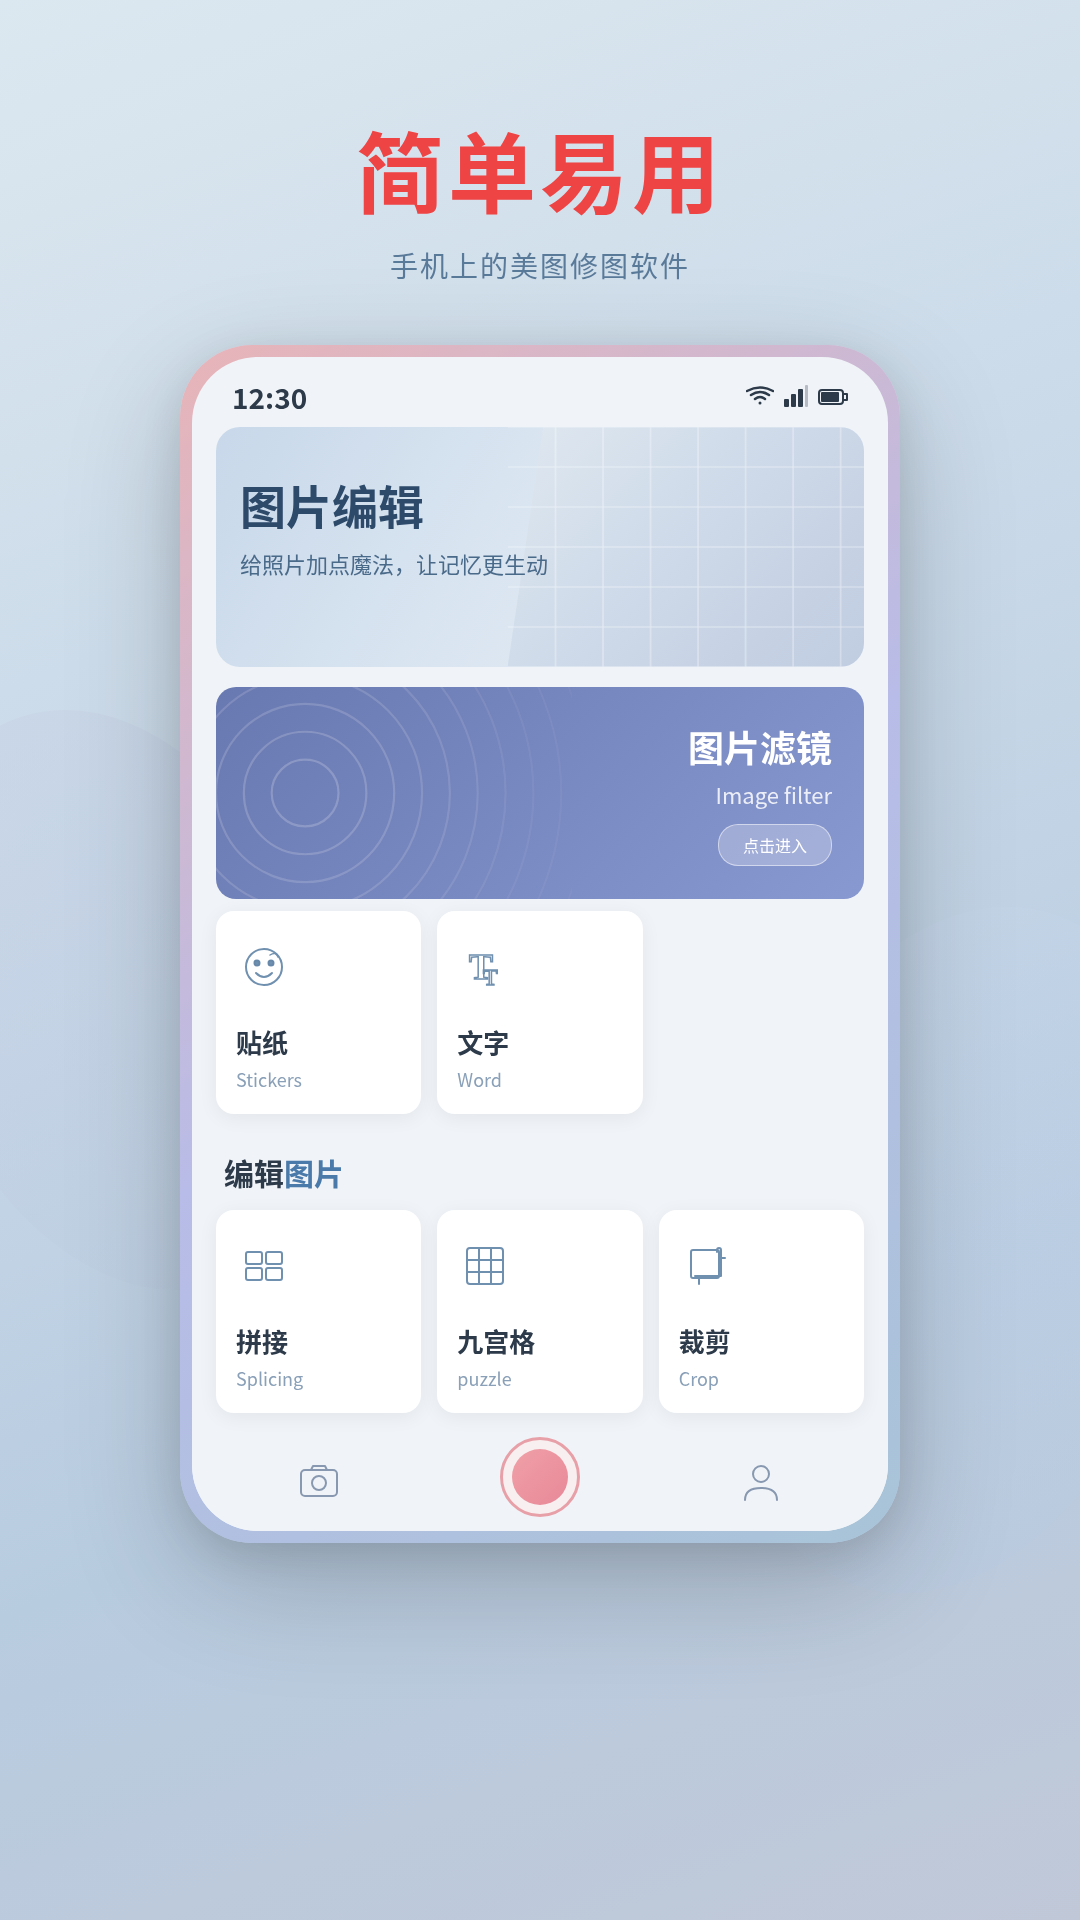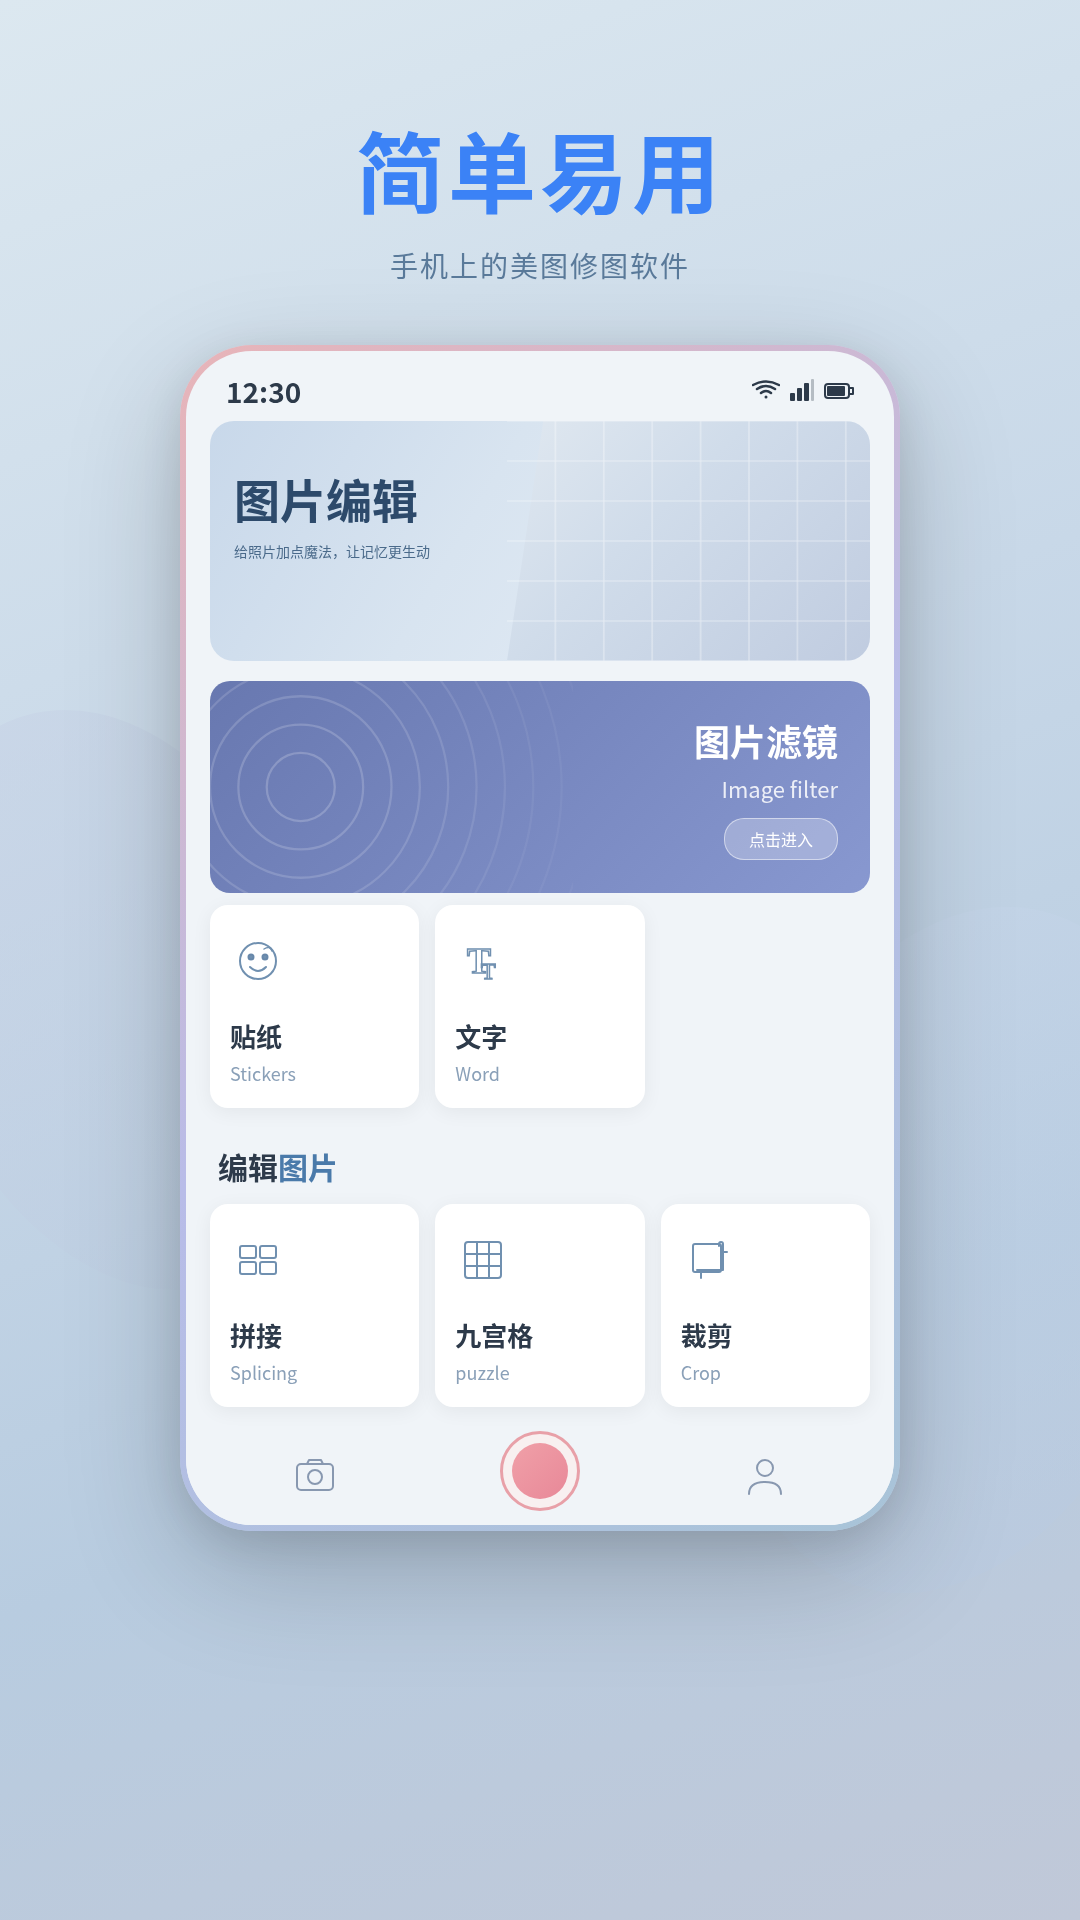--- a/index.html
+++ b/index.html
@@ -41,21 +41,21 @@
       text-align: center;
       padding-top: 120px;
       padding-bottom: 60px;
       position: relative;
       z-index: 2;
     }
 
     .main-title {
       font-size: 88px;
       font-weight: 700;
-      color: #3b82f6;
+      color: #ef4444;
       letter-spacing: 4px;
       line-height: 1.1;
       margin-bottom: 28px;
     }
 
     .sub-title {
       font-size: 28px;
       color: #5a7a9a;
       font-weight: 400;
       letter-spacing: 2px;
@@ -67,21 +67,21 @@
       justify-content: center;
       position: relative;
       z-index: 3;
     }
 
     .phone-mockup {
       width: 720px;
       min-height: 1100px;
       background: linear-gradient(145deg, #e8b4b8, #b8bce8, #a8c4d8);
       border-radius: 72px;
-      padding: 6px;
+      padding: 12px;
       box-shadow: 0 40px 120px rgba(0,0,0,0.2), 0 10px 40px rgba(0,0,0,0.1);
       position: relative;
     }
 
     .phone-screen {
       background: #f0f4f8;
       border-radius: 66px;
       overflow: hidden;
       position: relative;
     }
@@ -139,21 +139,21 @@
     }
 
     .hero-main-text {
       font-size: 46px;
       font-weight: 700;
       color: #2d4a6b;
       margin-bottom: 10px;
     }
 
     .hero-sub-text {
-      font-size: 14px;
+      font-size: 22px;
       color: #4a6a8a;
     }
 
     
     .filter-card {
       margin: 20px 24px 12px;
       border-radius: 20px;
       background: linear-gradient(135deg, #6878b0 0%, #7888c0 50%, #8898d0 100%);
       height: 212px;
       position: relative;

